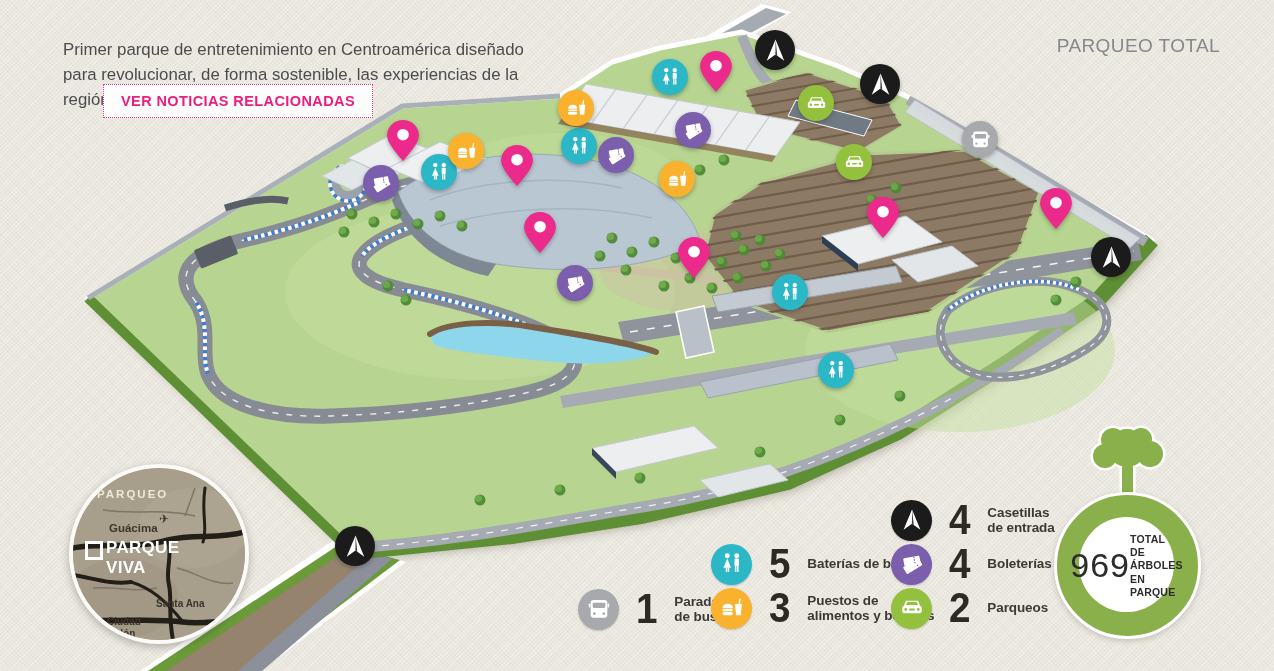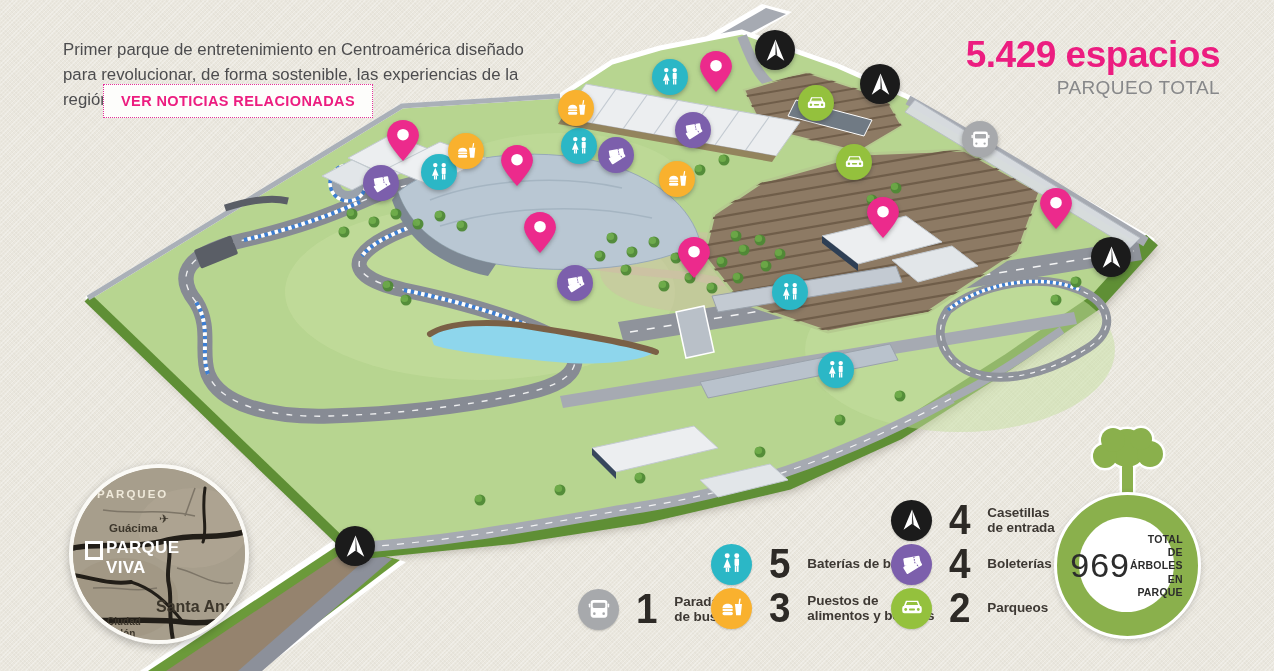--- a/index.html
+++ b/index.html
@@ -39,34 +39,34 @@
 
   
   .tree-badge{position:absolute;left:1047px;top:418px;width:227px;height:253px;z-index:6;}
   .tree-badge .tree{position:absolute;left:20px;top:2px;}
   .tree-badge .outer{position:absolute;left:7px;top:74px;width:141px;height:141px;
     border-radius:50%;background:#8ab04c;border:3px solid #fff;
     box-shadow:0 2px 6px rgba(0,0,0,.18);}
   .tree-badge .inner{position:absolute;left:32px;top:99px;width:95px;height:95px;border-radius:50%;
     background:#fff;display:flex;flex-direction:row;align-items:center;justify-content:center;}
   .tree-badge .tnum{font-size:34px;color:#2c2c2c;letter-spacing:1px;line-height:1;}
-  .tree-badge .tlabel{font-size:10.5px;font-weight:bold;color:#2c2c2c;text-align:right;
+  .tree-badge .tlabel{font-size:10.5px;font-weight:bold;color:#2c2c2c;text-align:left;
     line-height:1.25;margin-top:3px;white-space:pre-line;letter-spacing:.2px;}
 
   
   .inset{position:absolute;left:69px;top:464px;width:172px;height:172px;border-radius:50%;
     overflow:hidden;z-index:6;border:4px solid #fbfaf6;background:#a79e8c;
     box-shadow:0 3px 8px rgba(0,0,0,.25);}
   .inset svg{position:absolute;left:0;top:0;}
   .ilabel{position:absolute;font-weight:bold;z-index:2;white-space:pre-line;line-height:1.15;}
   .lb-alajuela{left:24px;top:20px;color:#efe9da;font-size:11.5px;letter-spacing:2px;}
   .lb-guacima{left:36px;top:54px;color:#3c362b;font-size:11.5px;}
   .lb-parqueviva{left:33px;top:70px;color:#fff;font-size:17px;letter-spacing:.3px;}
   .pv-square{position:absolute;left:12px;top:73px;width:12px;height:13px;border:3px solid #fff;z-index:2;}
-  .lb-santaana{left:83px;top:130px;color:#3c362b;font-size:16px;}
+  .lb-santaana{left:83px;top:130px;color:#3c362b;font-size:10px;}
   .lb-ciudadcolon{left:34px;top:148px;color:#3c362b;font-size:10px;}
   .plane{position:absolute;left:86px;top:44px;color:#3c362b;font-size:12px;z-index:2;}
 </style>
 </head>
 <body>
 
 <div class="stage">
 
   <svg width="0" height="0" style="position:absolute" aria-hidden="true">
     <defs>
@@ -456,21 +456,20 @@
         <svg width="27" height="27" viewBox="0 0 24 24">
           <use href="#i-casetilla"></use>
         </svg>
       </div>
     </div>
 
   <p class="intro">Primer parque de entretenimiento en Centroamérica diseñado para revolucionar, de forma sostenible, las experiencias de la región.</p>
   <button class="news-btn">VER NOTICIAS RELACIONADAS</button>
 
   <div class="stat">
-    <div class="big">5.429 espacios</div>
     <div class="sub">PARQUEO TOTAL</div>
   </div>
 
   <div class="legend-item" style="left:578px;top:588px">
     <span class="licon" style="background:#a7a9ac;color:#a7a9ac">
       <svg width="26" height="26" viewBox="0 0 24 24">
           <use href="#i-bus"></use>
         </svg>
       </span>
     <span class="lnum">1</span>

